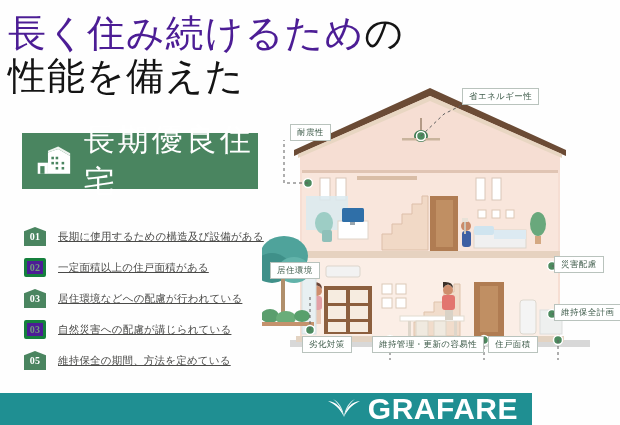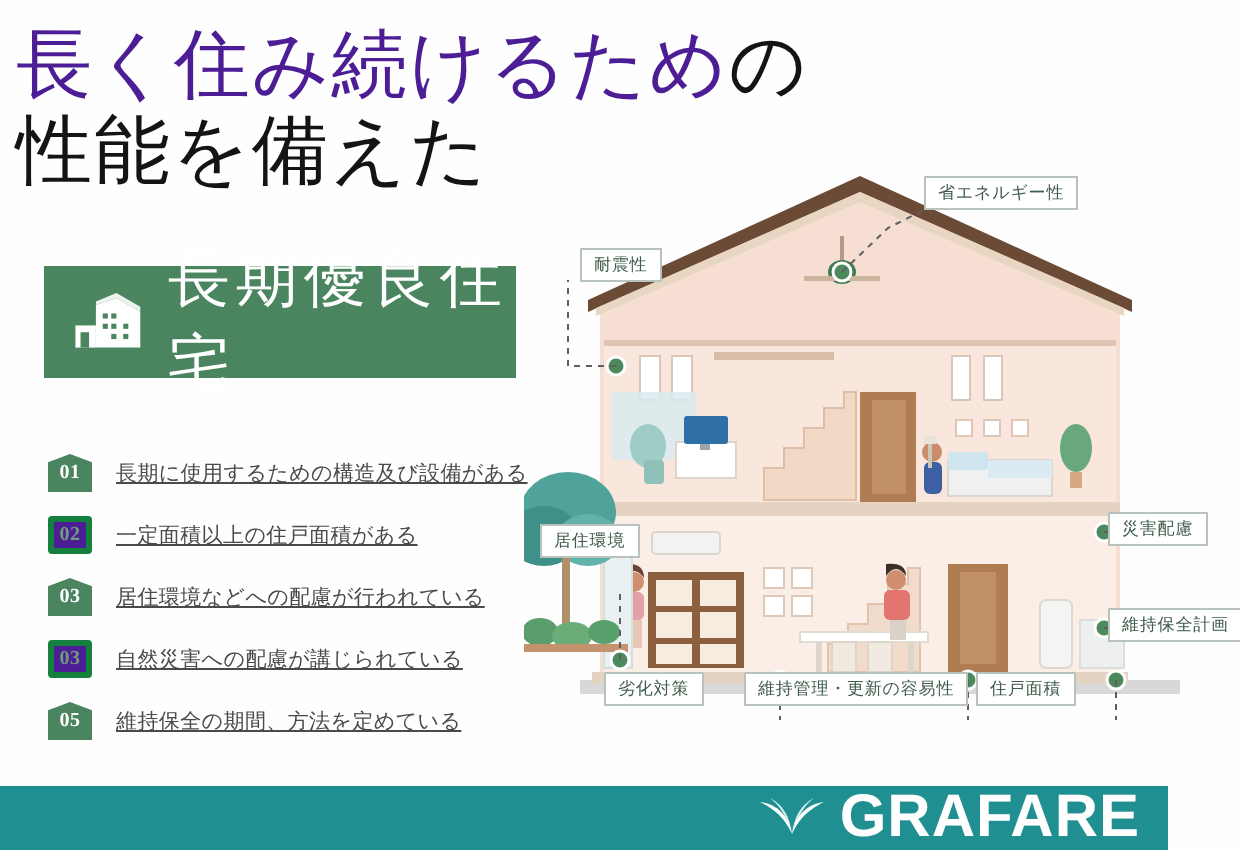--- a/index.html
+++ b/index.html
@@ -54,21 +54,21 @@
   
   .callout {
     position: absolute; background: #ffffff; border: 1px solid #b9c3bd;
     font-family: "Liberation Serif", serif; font-size: 8.5px; color: #3f5c4b;
     letter-spacing: 0.4px; white-space: nowrap;
     padding: 3px 6px; line-height: 1.1;
   }
 
   
   #footer {
-    position: absolute; left: 0; bottom: 0; width: 584px; height: 32px;
+    position: absolute; left: 0; bottom: 0; width: 532px; height: 32px;
     background: #1f8f92; display: flex; align-items: center; justify-content: flex-end;
     padding-right: 14px; gap: 7px;
   }
   #brand-name {
     color: #ffffff; font-size: 30px; font-weight: bold;
     letter-spacing: 0.5px; font-family: "Liberation Sans", sans-serif;
   }
 </style>
 </head>
 <body>

